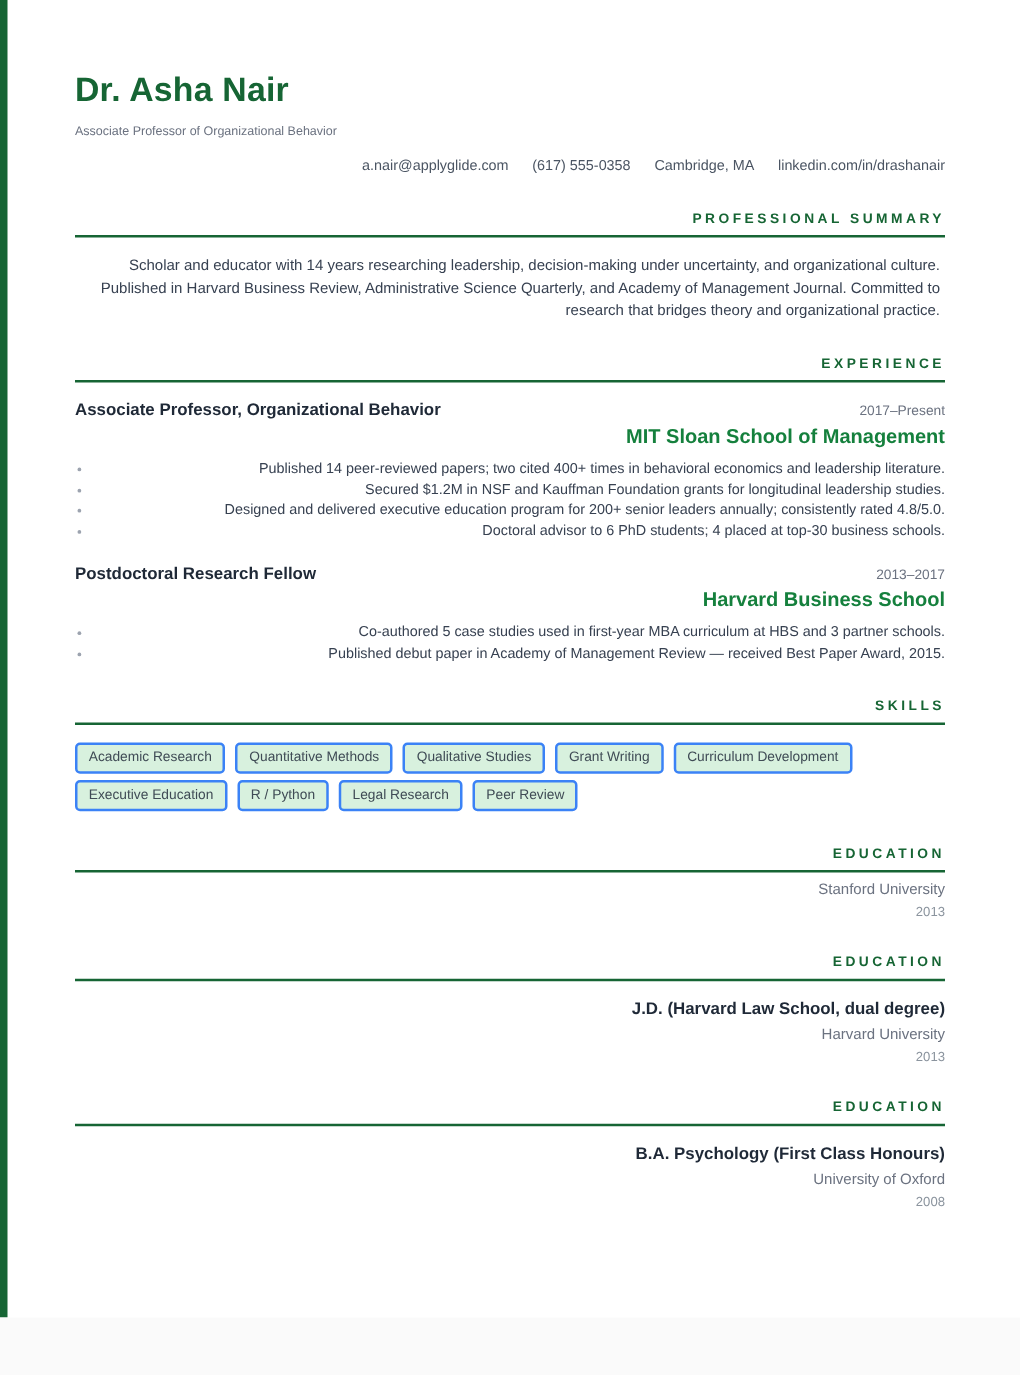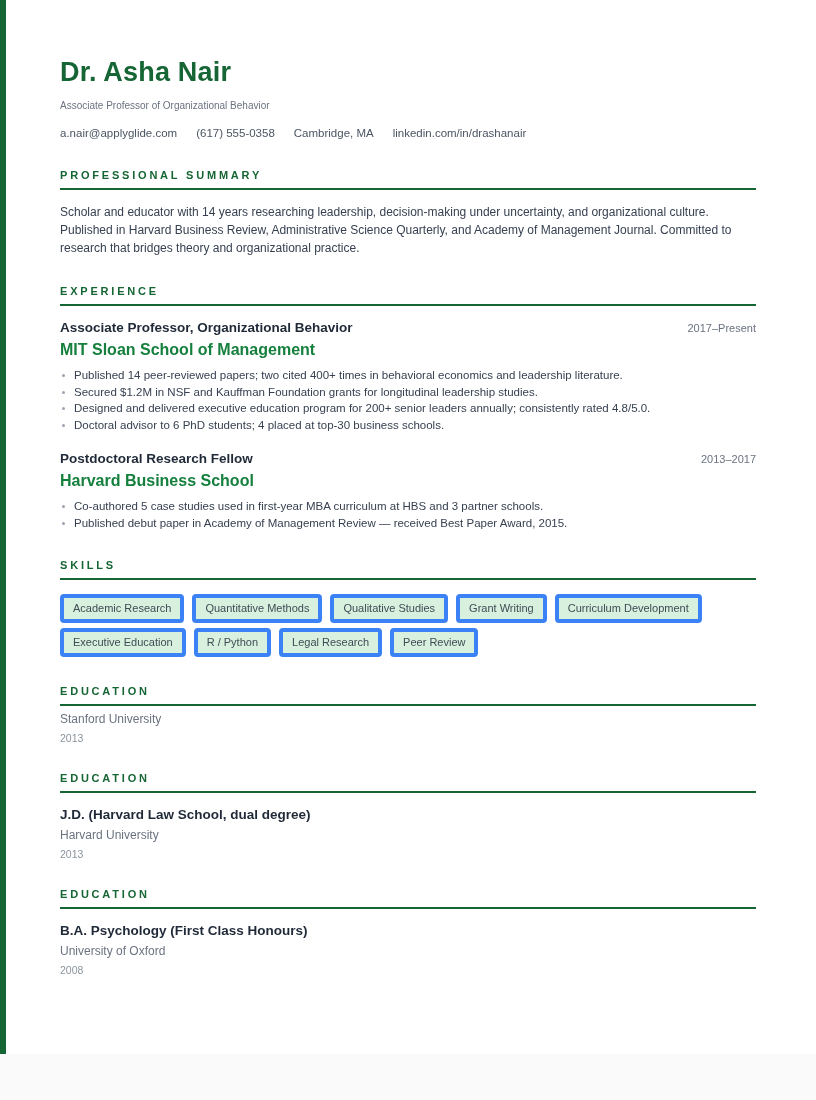--- a/index.html
+++ b/index.html
@@ -23,24 +23,24 @@
   .content { padding: 57px 60px 0 60px; }
 
   h1.name {
     margin: 0;
     font-size: 27px; font-weight: bold;
     color: #166534; letter-spacing: 0.2px;
   }
   .subtitle { margin-top: 12px; font-size: 10px; color: #6b7280; }
   .contact-row {
     margin-top: 16px; display: flex; gap: 19px;
-    font-size: 11.5px; color: #4b5563;
+    font-size: 11.5px; color: #4b5563; justify-content: flex-end;
   }
 
-  .section { margin-top: 28px; }
+  .section { margin-top: 28px; text-align: right; }
   .section.first { margin-top: 30px; }
   .sec-head {
     font-size: 11px; font-weight: bold;
     color: #166534; letter-spacing: 2.8px;
   }
   .sec-rule {
     border: none; border-top: 2px solid #166534;
     margin: 7px 0 0 0;
   }
 
@@ -67,21 +67,21 @@
     content: ""; position: absolute; left: 2px; top: 7px;
     width: 3px; height: 3px; border-radius: 50%;
     background: #9ca3af;
   }
 
   .chips {
     margin-top: 14px; display: flex; flex-wrap: wrap;
     gap: 5px 8px; max-width: 700px;
   }
   .chip {
-    background: #d8f1de; border: 4px solid #3b82f6;
+    background: #d8f1de; border: 2px solid #3b82f6;
     border-radius: 4px; padding: 4px 9px;
     font-size: 11px; color: #3f4b55; line-height: 13px;
   }
 
   .degree { margin-top: 14px; font-size: 13.5px; font-weight: bold; color: #1f2937; }
   .school { margin-top: 6px; font-size: 12px; color: #6b7280; }
   .year   { margin-top: 6px; font-size: 10.5px; color: #8b949e; }
 </style>
 </head>
 <body>

